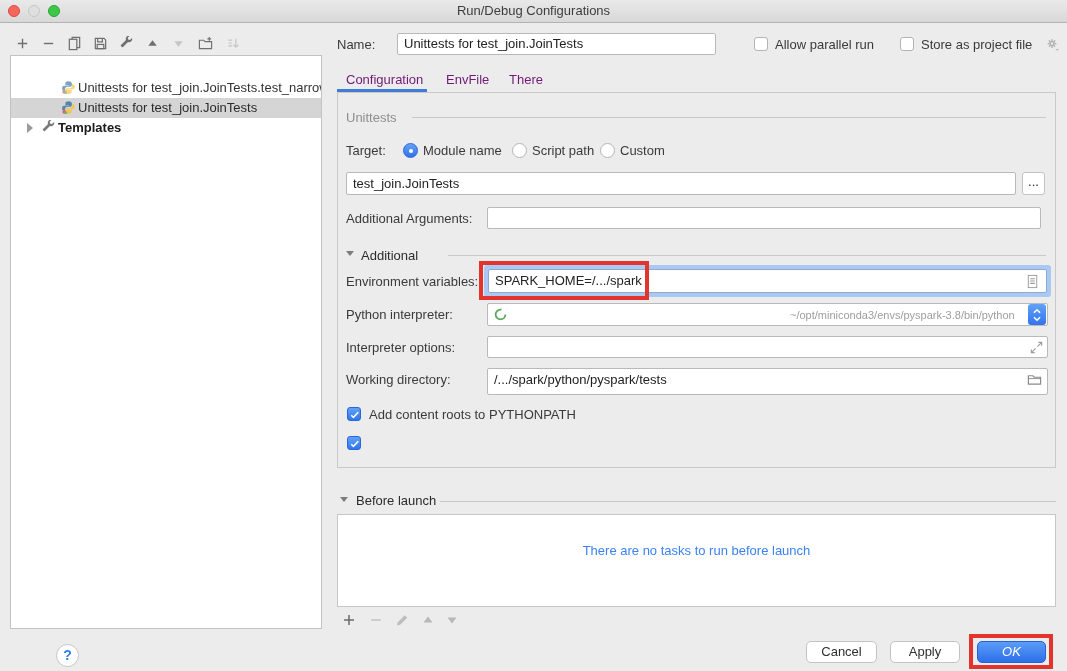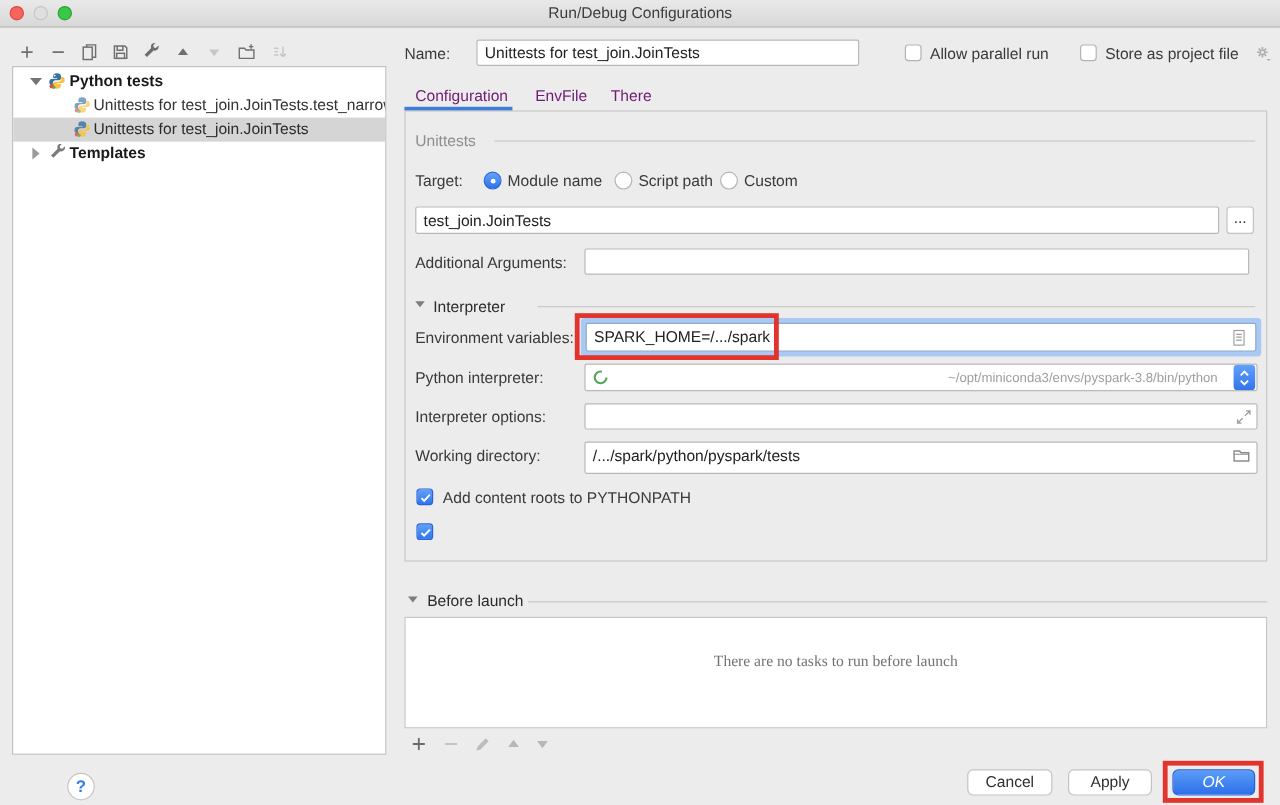--- a/index.html
+++ b/index.html
@@ -53,21 +53,21 @@
   .btn{position:absolute;height:22px;line-height:20px;background:#fff;border:1px solid #C3C3C3;
        border-radius:5px;box-sizing:border-box;text-align:center;color:#2f2f2f;}
   .btn.primary{background:linear-gradient(#5B9DF8,#2D6FE9);border:1px solid #2860D8;color:#fff;font-style:italic;}
   .redbox{position:absolute;border:4px solid #E2332C;z-index:10;background:transparent;}
   .help{position:absolute;left:56px;top:644px;width:23px;height:23px;border-radius:50%;background:#fff;
         border:1px solid #C6C6C6;box-sizing:border-box;text-align:center;line-height:21px;
         color:#2F7DE8;font-weight:bold;font-size:14px;}
   .graypath{color:#9E9E9E;font-size:11px;}
   .whitepanel{position:absolute;left:337px;top:514px;width:719px;height:93px;background:#fff;
               border:1px solid #C6C6C6;box-sizing:border-box;}
-  .emptymsg{position:absolute;width:100%;top:28px;text-align:center;color:#737373;font-family:Liberation Serif, serif;}
+  .emptymsg{position:absolute;width:100%;top:28px;text-align:center;color:#3b82f6;}
   .bl-tbi{position:absolute;top:612px;width:16px;height:16px;display:flex;align-items:center;justify-content:center;}
   .focusring{position:absolute;left:484px;top:265px;width:567px;height:32px;background:#A9C9F4;border-radius:3px;}
   .combo-btn{position:absolute;left:1028px;top:304px;width:18px;height:21px;border-radius:3px;
              background:linear-gradient(#63A1F8,#3374ED);display:flex;align-items:center;justify-content:center;}
 </style>
 </head>
 <body>
 
 <div class="stage">
 
@@ -123,32 +123,20 @@
       </svg>
     </span>
   <span class="tbi" style="left:225px">
     <svg viewBox="0 0 16 16">
         <path d="M10.5 3v9M10.5 12L8 9.5M10.5 12L13 9.5" stroke="#C6C6C6" stroke-width="1.3" fill="none"></path>
         <path d="M2.5 4.5h4M3 7.5h3M2.5 10.5h4" stroke="#C6C6C6" stroke-width="1.3" fill="none"></path>
       </svg>
     </span>
 
   <div class="tree">
-    <div class="trow" style="top:2px">
-      <span class="tarrow exp" style="left:14px"></span>
-      <span class="ticon" style="left:29px">
-        <svg viewBox="0 0 16 16">
-            <path fill="#3772A2" d="M7.9 1.2c-2.3 0-3.3.9-3.3 2.6v1.7h3.6v.7H3.3c-1.4 0-2.1 1-2.1 2.9 0 1.3.5 2.4 1.6 2.4h1.5V9.7c0-1.3 1.1-2.4 2.4-2.4h3c1.1 0 1.9-.9 1.9-2V3.8c0-1.7-1.4-2.6-3.7-2.6z"></path>
-            <circle cx="6" cy="3.2" r=".8" fill="#fff"></circle>
-            <path fill="#F7C23F" d="M8.1 14.8c2.3 0 3.3-.9 3.3-2.6v-1.7H7.8v-.7h4.9c1.4 0 2.1-1 2.1-2.9 0-1.3-.5-2.4-1.6-2.4h-1.5v1.8c0 1.3-1.1 2.4-2.4 2.4h-3c-1.1 0-1.9.9-1.9 2v1.5c0 1.7 1.4 2.6 3.7 2.6z"></path>
-            <circle cx="3.4" cy="12.6" r="2" fill="#E4484F"></circle>
-            <circle cx="5.2" cy="13.6" r="1.4" fill="#4CAF50"></circle>
-          </svg></span>
-      <span class="tlabel b" style="left:47px">Python tests</span>
-    </div>
     <div class="trow" style="top:22px">
       <span class="ticon" style="left:50px;opacity:.65">
         <svg viewBox="0 0 16 16">
             <path fill="#3772A2" d="M7.9 1.2c-2.3 0-3.3.9-3.3 2.6v1.7h3.6v.7H3.3c-1.4 0-2.1 1-2.1 2.9 0 1.3.5 2.4 1.6 2.4h1.5V9.7c0-1.3 1.1-2.4 2.4-2.4h3c1.1 0 1.9-.9 1.9-2V3.8c0-1.7-1.4-2.6-3.7-2.6z"></path>
             <path fill="#F7C23F" d="M8.1 14.8c2.3 0 3.3-.9 3.3-2.6v-1.7H7.8v-.7h4.9c1.4 0 2.1-1 2.1-2.9 0-1.3-.5-2.4-1.6-2.4h-1.5v1.8c0 1.3-1.1 2.4-2.4 2.4h-3c-1.1 0-1.9.9-1.9 2v1.5c0 1.7 1.4 2.6 3.7 2.6z"></path>
             <circle cx="3.4" cy="12.6" r="2" fill="#E4484F"></circle>
             <circle cx="5.2" cy="13.6" r="1.4" fill="#4CAF50"></circle>
           </svg></span>
       <span class="tlabel" style="left:67px;color:#333">Unittests for test_join.JoinTests.test_narrow</span>
     </div>
@@ -206,21 +194,21 @@
   <span class="radio" style="left:600px;top:143px"></span>
   <span class="lbl" style="left:620px;top:143px">Custom</span>
 
   <div class="field" style="left:346px;top:172px;width:670px;height:23px;line-height:21px;padding-left:6px">test_join.JoinTests</div>
   <div class="btn" style="left:1022px;top:172px;width:23px;height:23px;line-height:17px;border-radius:3px">...</div>
 
   <span class="lbl" style="left:346px;top:211px">Additional Arguments:</span>
   <div class="field" style="left:487px;top:207px;width:554px;height:22px;line-height:20px;padding-left:6px"></div>
 
   <span class="secarrow" style="left:346px;top:251px"></span>
-  <span class="lbl" style="left:361px;top:248px;color:#2b2b2b">Interpreter</span>
+  <span class="lbl" style="left:361px;top:248px;color:#2b2b2b">Additional</span>
   <div class="gline" style="left:448px;top:255px;width:598px"></div>
 
   <span class="lbl" style="left:346px;top:274px">Environment variables:</span>
   <div class="focusring"></div>
   <div class="field" style="left:488px;top:269px;width:559px;height:24px;line-height:22px;padding-left:6px;border-color:#93A9C9">SPARK_HOME=/.../spark</div>
   <span class="tbi" style="left:1024px;top:273px">
     <svg viewBox="0 0 16 16">
         <rect x="3.5" y="1.5" width="9" height="13" stroke="#9C9C9C" fill="#fff"></rect>
         <path d="M5.5 5h5M5.5 7.5h5M5.5 10h5" stroke="#9C9C9C" stroke-width="1.1"></path>
       </svg>

